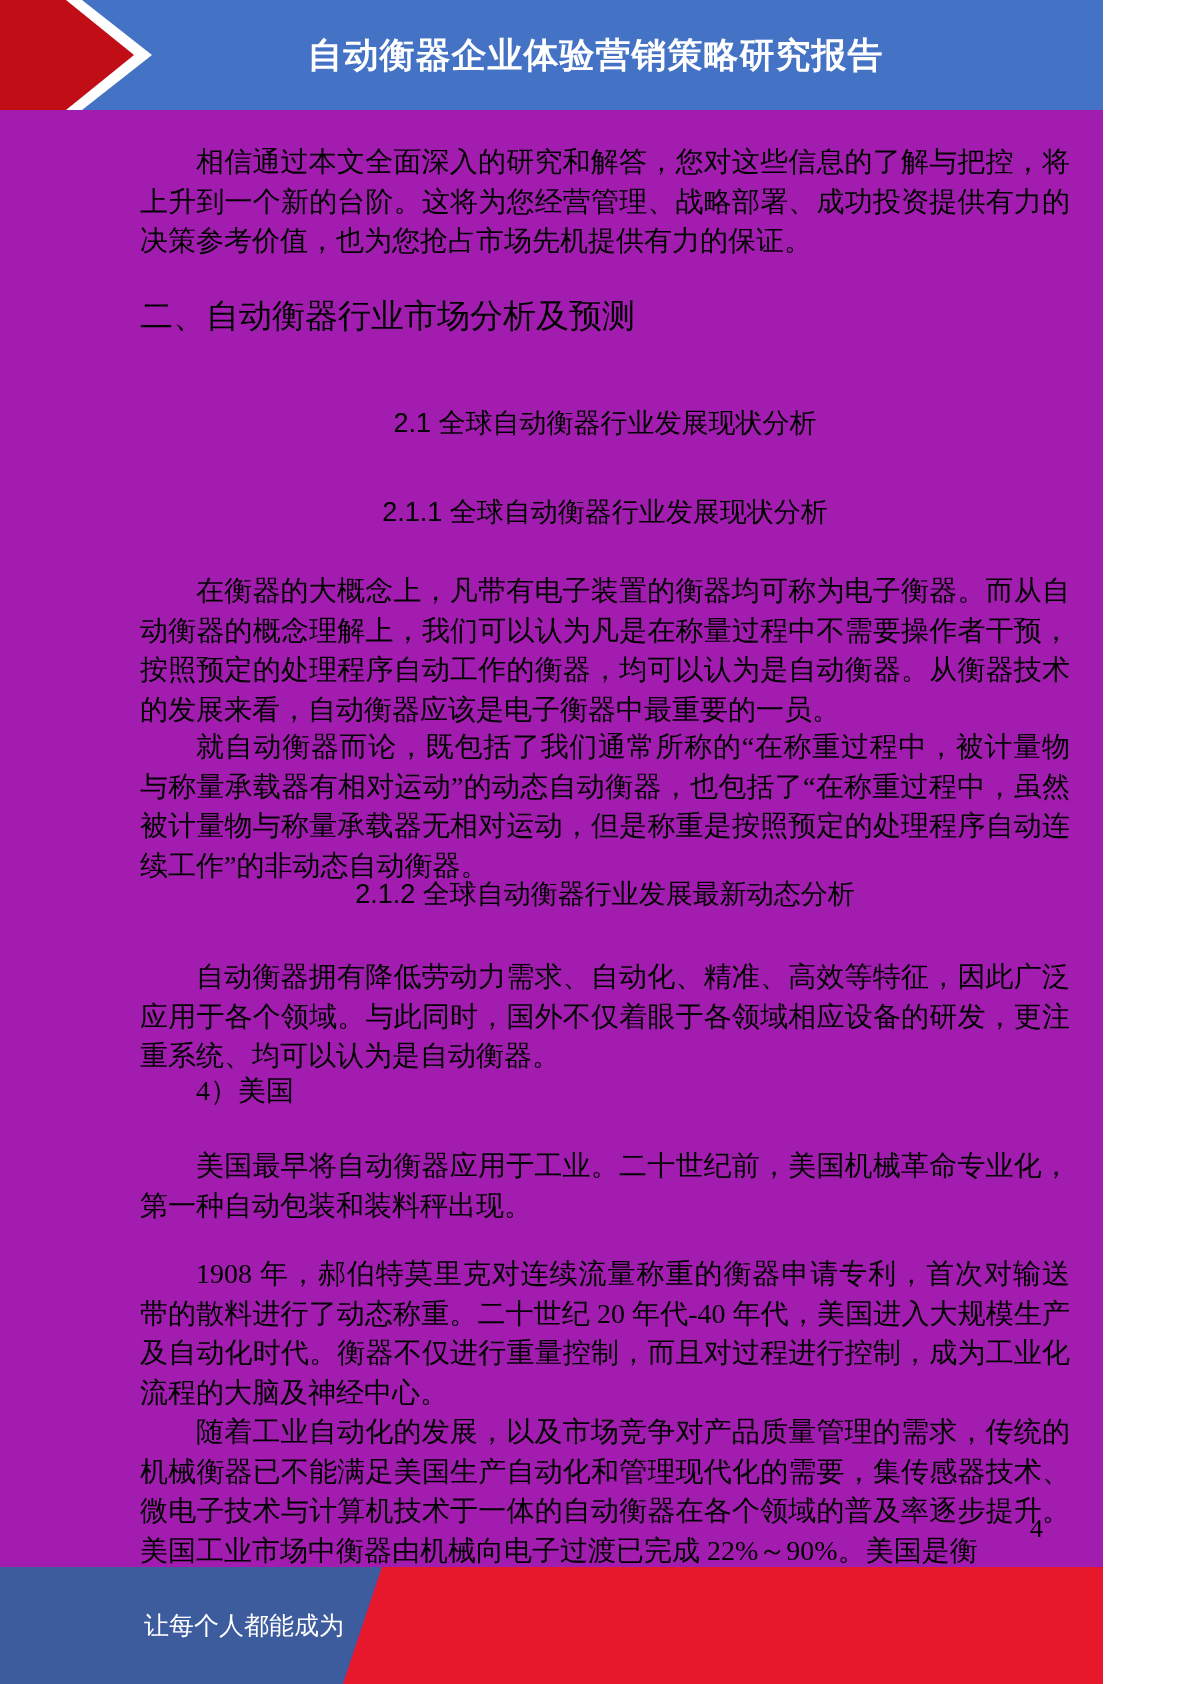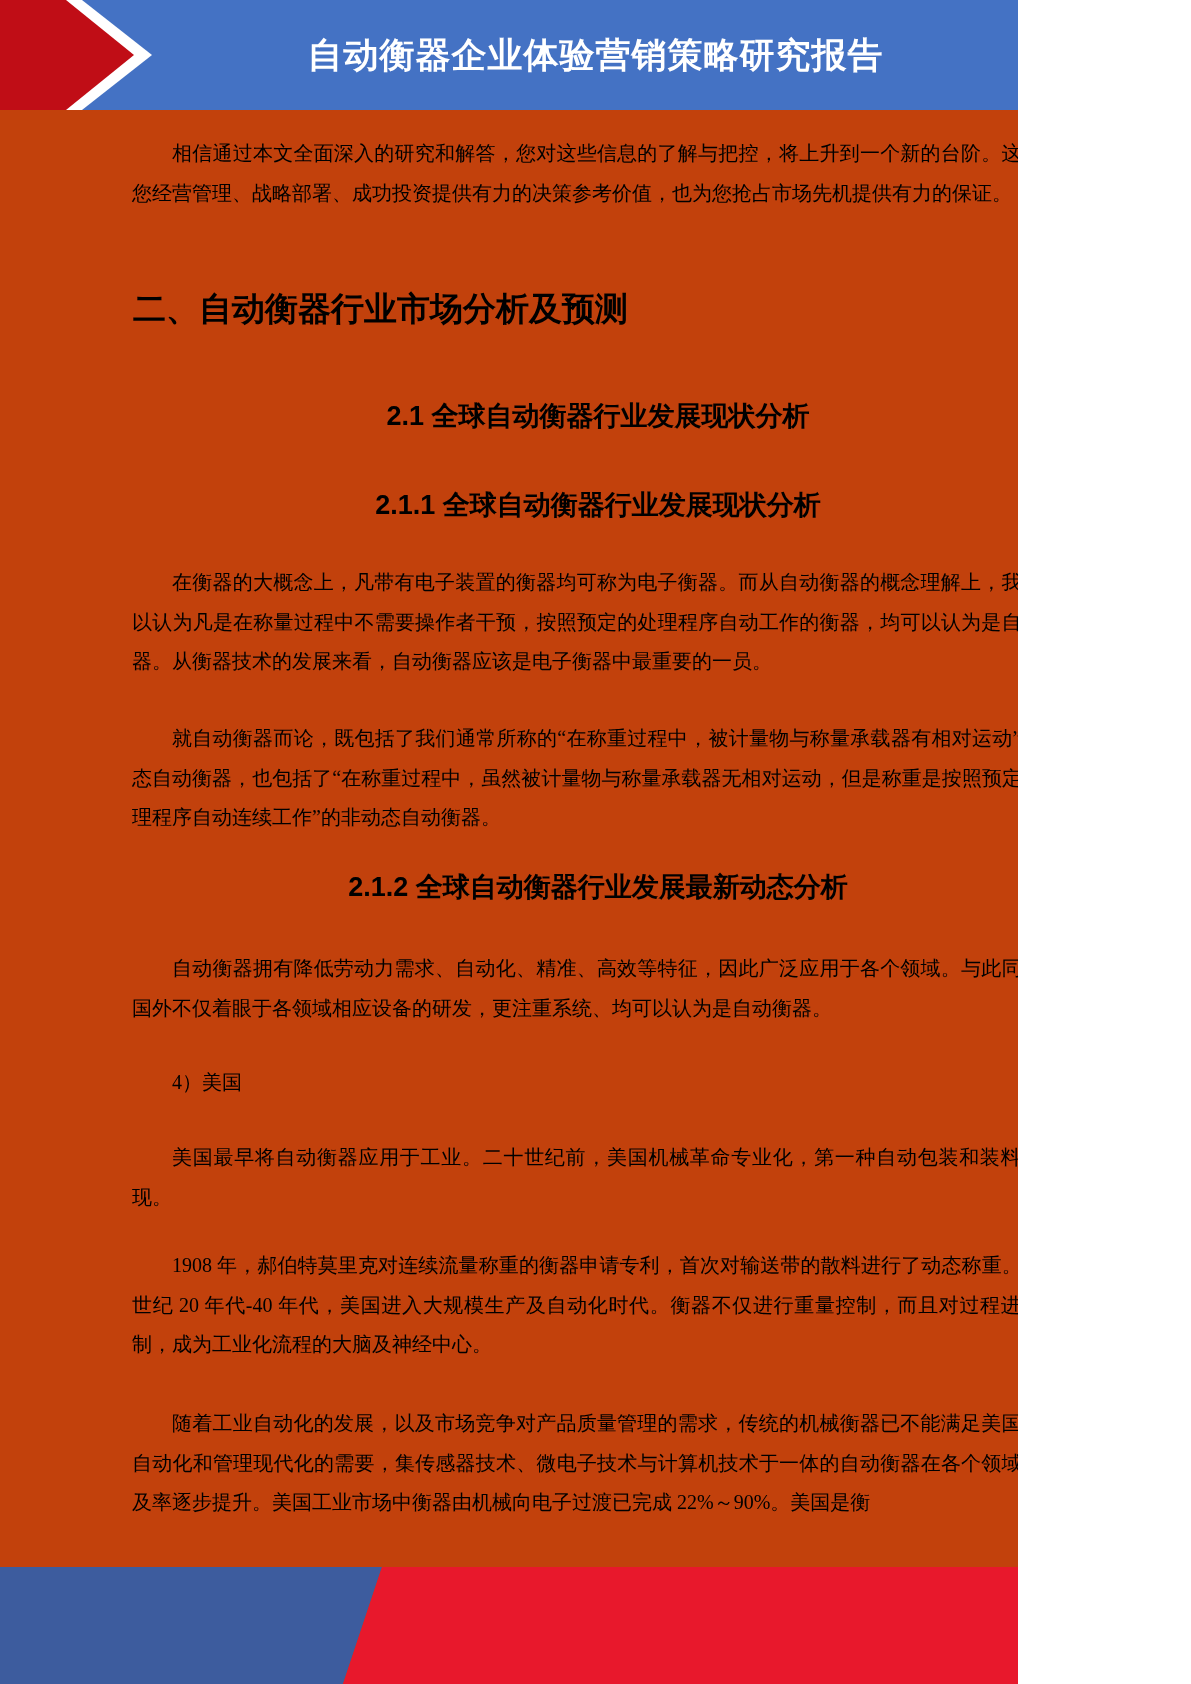--- a/index.html
+++ b/index.html
@@ -1,39 +1,39 @@
 <!DOCTYPE html>
 <html><head>
 <meta charset="utf-8">
 <style>
   html,body { margin:0; padding:0; background:#ffffff; }
   .page {
-    position:relative; width:1018px; height:1684px; background:#c2410c;
+    position:relative; width:1103px; height:1684px; background:#a21caf;
     overflow:hidden; font-family:"Liberation Serif","DejaVu Serif",serif;
   }
   
   .banner {
     position:absolute; top:0; left:0; width:1191px; height:110px;
     background:#4472C4; border-radius:0 8px 8px 0;
     display:flex; align-items:center; justify-content:center;
   }
   .banner-arrow { position:absolute; left:0; top:0; width:160px; height:110px; }
   .banner-title {
     position:relative; color:#ffffff; font-weight:700; font-size:35px; letter-spacing:1px;
     font-family:"Liberation Sans","DejaVu Sans",sans-serif; white-space:nowrap;
   }
   
   .para {
-    position:absolute; left:132px; width:930px; margin:0;
-    font-size:20px; line-height:39.5px; color:#000000;
+    position:absolute; left:132px; width:930px; margin:8px;
+    font-size:28px; line-height:39.5px; color:#000000;
     text-align:justify; text-indent:2em;
   }
   .h-main, .h-sub {
-    position:absolute; left:132px; width:930px; margin:1px; color:#000000;
-    font-family:"Liberation Sans","DejaVu Sans",sans-serif; font-weight:700;
+    position:absolute; left:132px; width:930px; margin:8px; color:#000000;
+    font-family:"Liberation Sans","DejaVu Sans",sans-serif; font-weight:400;
     white-space:nowrap;
   }
   .h-main { font-size:33px; }
   .h-sub  { font-size:27px;text-align:center; }
   .page-number {
     position:absolute; left:1030px; top:1514px; font-size:26px; color:#000000;
   }
   
   .footer { position:absolute; left:0; top:1567px; width:1191px; height:117px; }
   .footer-blue {
@@ -92,15 +92,16 @@
 
   <p class="para" style="top:1246px">1908 年，郝伯特莫里克对连续流量称重的衡器申请专利，首次对输送带的散料进行了动态称重。二十世纪 20 年代-40 年代，美国进入大规模生产及自动化时代。衡器不仅进行重量控制，而且对过程进行控制，成为工业化流程的大脑及神经中心。</p>
 
   <p class="para" style="top:1404px">随着工业自动化的发展，以及市场竞争对产品质量管理的需求，传统的机械衡器已不能满足美国生产自动化和管理现代化的需要，集传感器技术、微电子技术与计算机技术于一体的自动衡器在各个领域的普及率逐步提升。美国工业市场中衡器由机械向电子过渡已完成 22%～90%。美国是衡</p>
 
   <div class="page-number">4</div>
 
   <footer class="footer">
     <div class="footer-blue"></div>
     <div class="footer-red"></div>
+    <div class="footer-left-label">让每个人都能成为</div>
   </footer>
 
 </div>
 
 </body></html>

